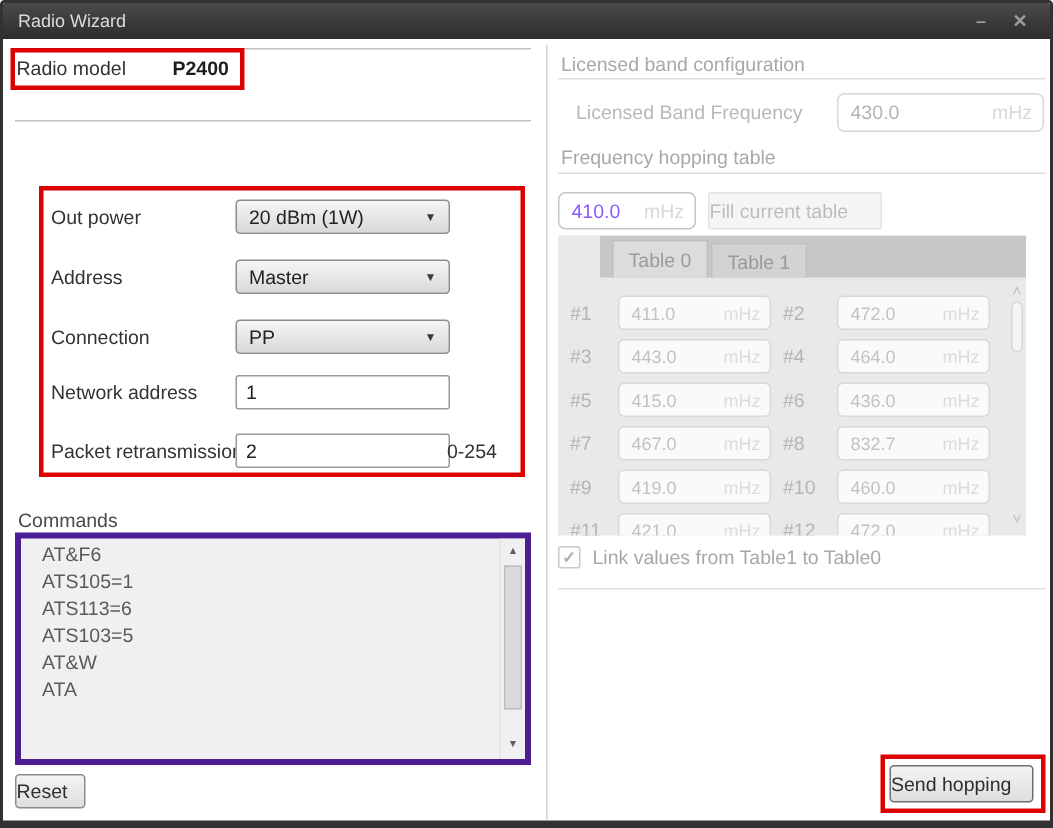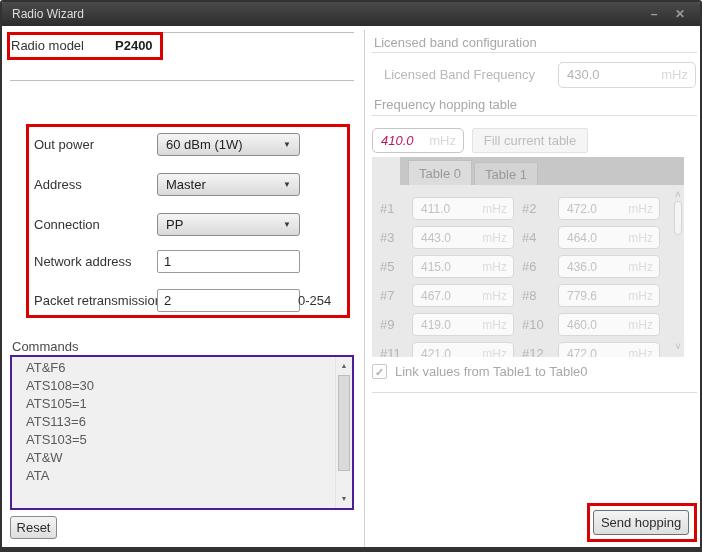--- a/index.html
+++ b/index.html
@@ -35,32 +35,32 @@
   .txt-input { position:absolute; width:143px; height:23px;
     border:1px solid #9a9a9a; border-radius:2px; padding:0 0 0 6px;
     font-family:"Liberation Sans",sans-serif; font-size:13px; color:#222; background:#fff; }
 
   .freq-box { position:absolute; background:#fff; border:1px solid #d8d8d8;
     border-radius:5px; color:#b3b3b3; }
   .freq-box .val { position:absolute; left:8px; top:4px; }
   .freq-box .unit { position:absolute; right:7px; top:4px; color:#d8d8d8; }
 
   .listbox { position:absolute; left:8px; top:353px; width:344px; height:155px;
-    background:#f0f0f0; border:2px solid #4c1d95; overflow:hidden; }
+    background:#f0f0f0; border:4px solid #4c1d95; overflow:hidden; }
   .cmd { height:18px; line-height:18px; padding-left:14px; color:#5a5a5a; }
   .cmd:first-child { margin-top:2px; }
   .lb-scroll { position:absolute; right:0; top:0; bottom:0; width:17px;
     background:#f0f0f0; border-left:1px solid #e3e3e3; }
   .lb-arrow { position:absolute; left:0; width:16px; height:16px; text-align:center;
     font-size:7px; line-height:16px; color:#5f5f5f; }
   .lb-thumb { position:absolute; left:2px; width:12px; top:18px; height:96px;
     background:#dadada; border:1px solid #bdbdbd; }
 
   .btn { position:absolute; border:1px solid #8a8a8a; border-radius:3px;
-    background:linear-gradient(#f4f4f4,#dedede); text-align:center; color:#2e2e2e; }
+    background:linear-gradient(#f4f4f4,#dedede); color:#2e2e2e; }
   .btn.primary { border-color:#6f6f6f; }
   .btn.disabled { background:#f5f5f5; border:1px solid #e2e2e2; border-radius:2px; color:#bdbdbd; }
 
   .table-panel { position:absolute; left:370px; top:155px; width:312px; height:200px;
     background:#e9e9e9; overflow:hidden; }
   .tab-strip { position:absolute; left:0; top:0; right:0; height:28px; background:#c7c7c7;margin-left:28px; }
   .tab { position:absolute; text-align:center; color:#9a9a9a;
     border:1px solid #c0c0c0; border-bottom:none; }
   .tab.selected { left:8px; top:3px; width:64px; height:25px; line-height:25px; background:#dcdcdc; }
   .tab.unselected { left:74px; top:5px; width:64px; height:23px; line-height:23px; background:#d3d3d3; }
@@ -92,21 +92,21 @@
   </div>
 
   <div class="hline" style="left:161px; top:30px; width:191px;"></div>
   <span class="lbl" style="left:9px; top:36px;">Radio model</span>
   <span class="lbl" style="left:113px; top:36px; font-weight:bold; color:#1d1d1d;">P2400</span>
 
   <div class="hline" style="left:8px; top:78px; width:344px;"></div>
 
   <span class="lbl" style="left:32px; top:135px;">Out power</span>
   <div class="dropdown" style="left:155px; top:131px;">
-    <span class="val">60 dBm (1W)</span>
+    <span class="val">20 dBm (1W)</span>
     <span class="arrow">▼</span>
   </div>
 
   <span class="lbl" style="left:32px; top:175px;">Address</span>
   <div class="dropdown" style="left:155px; top:171px;">
     <span class="val">Master</span>
     <span class="arrow">▼</span>
   </div>
 
   <span class="lbl" style="left:32px; top:215px;">Connection</span>
@@ -118,21 +118,20 @@
   <span class="lbl" style="left:32px; top:252px;">Network address</span>
   <input class="txt-input" style="left: 155px; top: 248px;" value="1">
 
   <span class="lbl" style="left:32px; top:291px;">Packet retransmission</span>
   <input class="txt-input" style="left: 155px; top: 287px;" value="2">
   <span class="lbl" style="left:296px; top:291px;">0-254</span>
 
   <span class="lbl grp-header" style="left:10px; top:337px;">Commands</span>
   <div class="listbox">
     <div class="cmd">AT&amp;F6</div>
-    <div class="cmd">ATS108=30</div>
     <div class="cmd">ATS105=1</div>
     <div class="cmd">ATS113=6</div>
     <div class="cmd">ATS103=5</div>
     <div class="cmd">AT&amp;W</div>
     <div class="cmd">ATA</div>
     <div class="lb-scroll">
       <div class="lb-arrow" style="top:1px;">▲</div>
       <div class="lb-thumb"></div>
       <div class="lb-arrow" style="bottom:1px;">▼</div>
     </div>
@@ -147,21 +146,21 @@
   <span class="lbl dimmer" style="left:382px; top:65px;">Licensed Band Frequency</span>
   <div class="freq-box" style="left:556px; top:60px; width:138px; height:26px;">
     <span class="val">430.0</span>
     <span class="unit">mHz</span>
   </div>
 
   <span class="lbl grp-header disabled" style="left:372px; top:95px;">Frequency hopping table</span>
   <div class="hline light" style="left:370px; top:113px; width:325px;"></div>
 
   <div class="freq-box" style="left:370px; top:126px; width:92px; height:25px; border-color:#c6c6c6;">
-    <span class="val" style="color:#be185d;font-style:italic;">410.0</span>
+    <span class="val" style="color:#8b5cf6;">410.0</span>
     <span class="unit">mHz</span>
   </div>
   <div class="btn disabled" style="left:470px; top:126px; width:116px; height:25px; line-height:24px;">Fill current table</div>
 
   <div class="table-panel">
     <div class="tab-strip">
       <div class="tab selected">Table 0</div>
       <div class="tab unselected">Table 1</div>
     </div>
 
@@ -198,21 +197,21 @@
         <span class="unit">mHz</span>
     </div>
 
     <span class="t-num" style="left:8px; top:131px;">#7</span>
     <div class="t-box" style="left:40px; top:127px;">
       <span class="val">467.0</span>
         <span class="unit">mHz</span>
     </div>
     <span class="t-num" style="left:150px; top:131px;">#8</span>
     <div class="t-box" style="left:186px; top:127px;">
-      <span class="val">779.6</span>
+      <span class="val">832.7</span>
         <span class="unit">mHz</span>
     </div>
 
     <span class="t-num" style="left:8px; top:160px;">#9</span>
     <div class="t-box" style="left:40px; top:156px;">
       <span class="val">419.0</span>
         <span class="unit">mHz</span>
     </div>
     <span class="t-num" style="left:150px; top:160px;">#10</span>
     <div class="t-box" style="left:186px; top:156px;">

